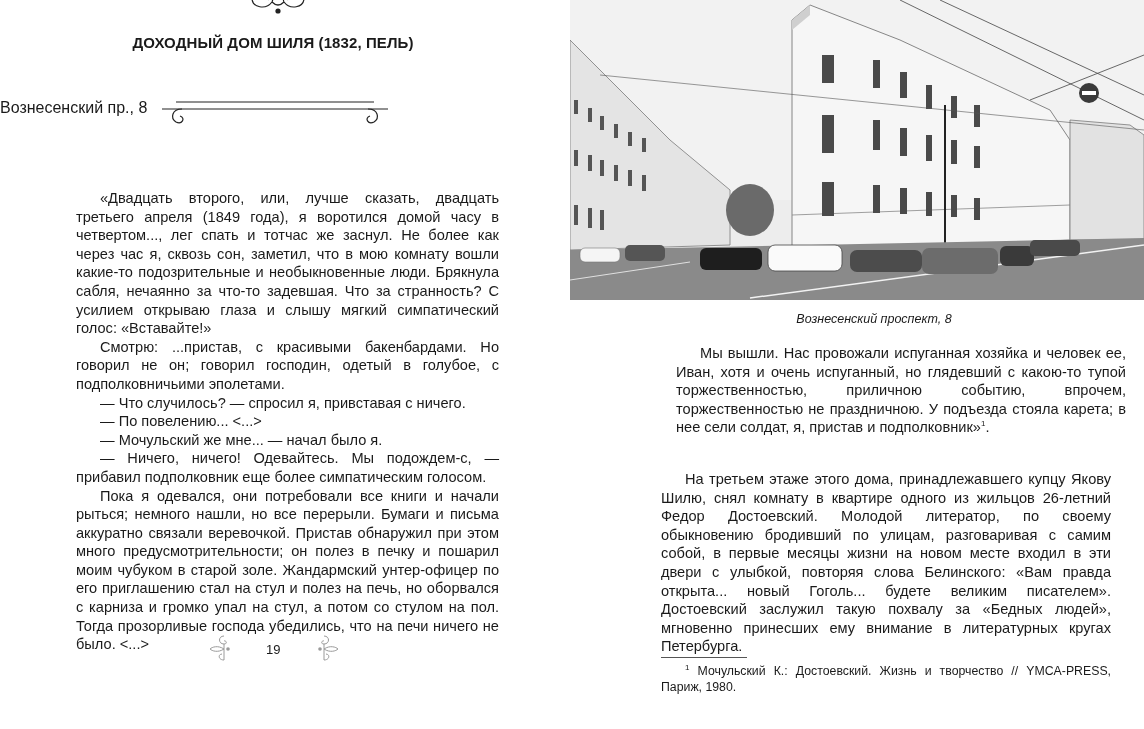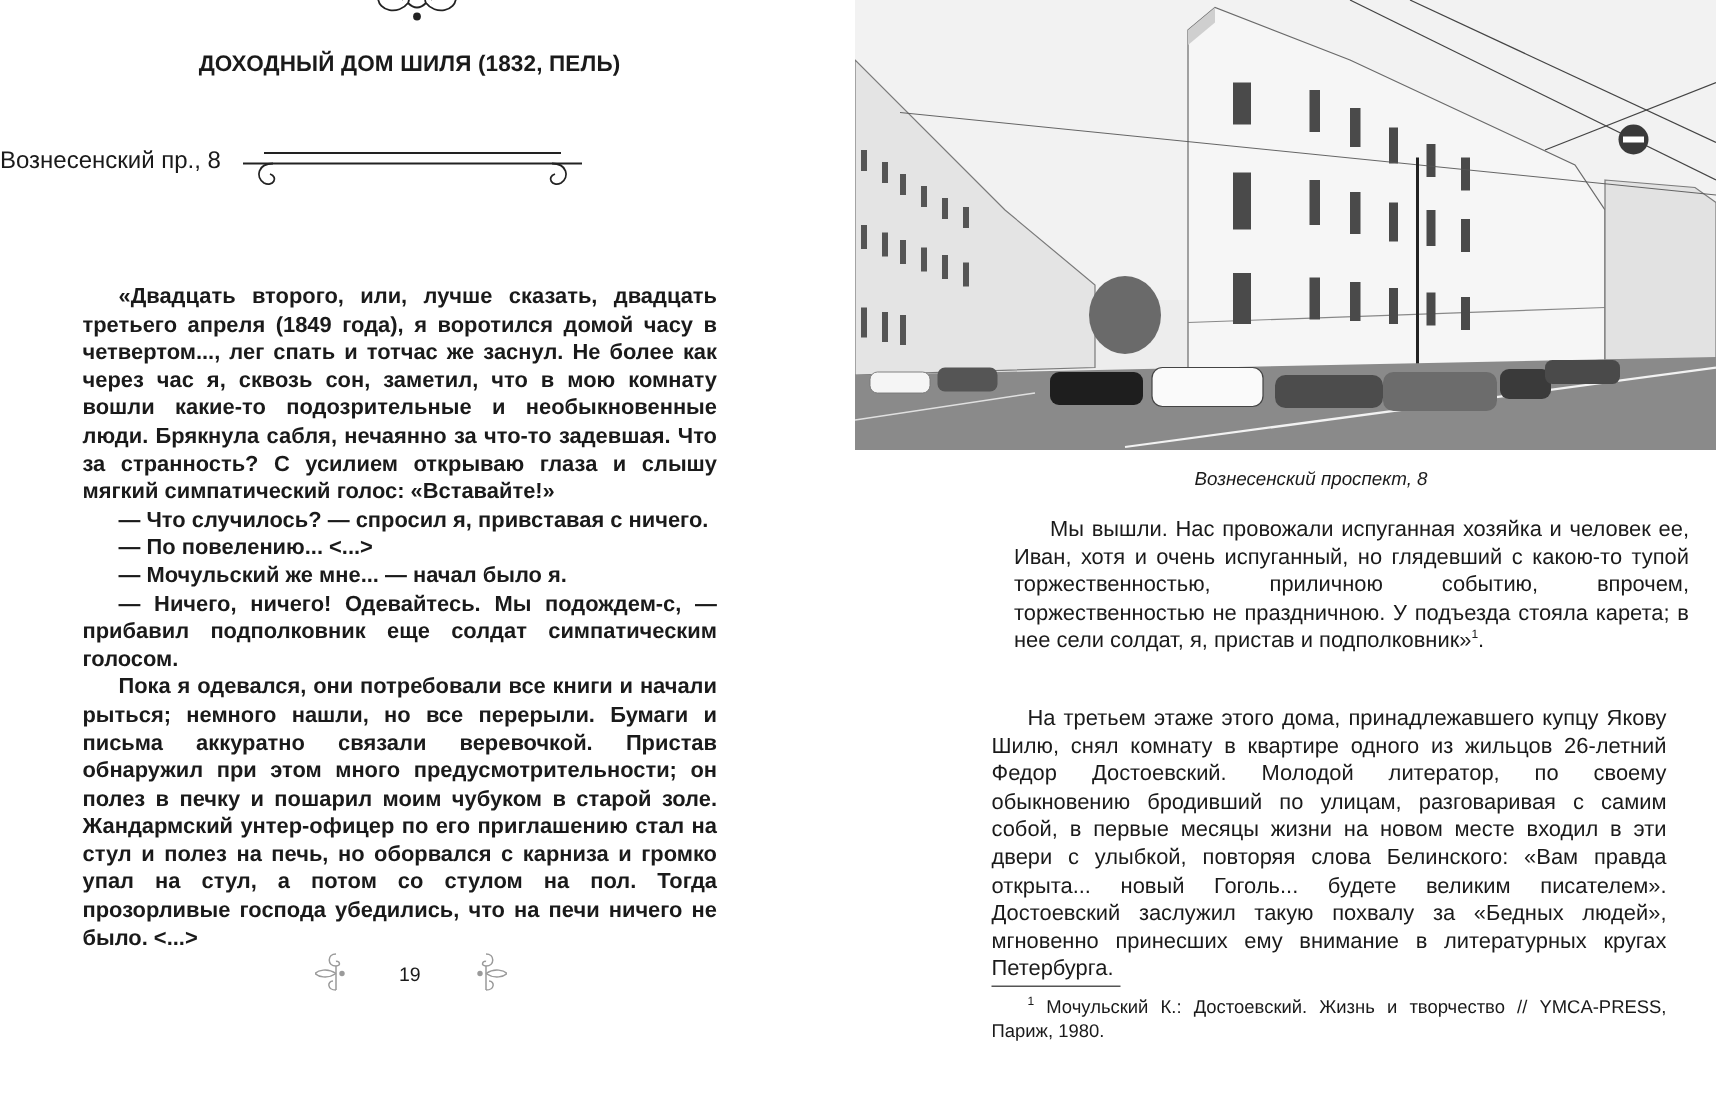--- a/index.html
+++ b/index.html
@@ -10,21 +10,21 @@
   .right { left:570px; width:574px; }
   .ornament-top { position:absolute; left:246px; top:-8px; width:64px; height:26px; }
   .title { position:absolute; left:0; width:546px; top:34px; text-align:center;
            font-weight:bold; font-size:15px; letter-spacing:0.1px; }
   .subtitle { position:absolute; left:0; width:546px; top:63px; text-align:left;
               font-size:16px;margin-top:36px; }
   .divider { position:absolute; left:160px; top:96px; width:230px; height:34px; }
   .body-text { position:absolute; font-size:14.6px; line-height:18.6px; text-align:justify; }
   .body-text p { margin:0; text-indent:24px; }
   .body-text p.dlg { text-indent:24px; }
-  .lt { left:55px; top:189px; width:423px;font-weight:bold; }
+  .lt { left:76px; top:189px; width:423px; }
   .page-num-wrap { position:absolute; left:210px; top:632px; width:130px; height:34px; }
   .page-num { position:absolute; left:56px; top:10px; font-size:13px; color:#1a1a1a; }
   .flour { position:absolute; top:0; width:30px; height:34px; }
   .photo { position:absolute; left:0; top:0; width:574px; height:300px; background:#d9d9d9; overflow:hidden; }
   .caption { position:absolute; left:17px; width:574px; top:312px; text-align:center; font-style:italic; font-size:12.5px; }
   .rt { left:106px; top:344px; width:450px; }
   .rt2 { left:91px; top:470px; width:450px; }
   .fn-rule { position:absolute; left:91px; top:657px; width:86px; border-top:1px solid #555; }
   .footnote { position:absolute; left:91px; top:663px; width:450px; font-size:12.3px; line-height:16px; text-align:justify; }
   .footnote p { margin:0; text-indent:24px; }
@@ -46,24 +46,25 @@
 
   <svg class="divider" viewBox="0 0 230 34">
     <line x1="16" y1="6" x2="214" y2="6" stroke="#222" stroke-width="1.2"></line>
     <line x1="2" y1="13" x2="228" y2="13" stroke="#222" stroke-width="1.2"></line>
     <path d="M22 13 C12 13,10 22,16 26 C22 29,26 22,20 20" fill="none" stroke="#222" stroke-width="1.2"></path>
     <path d="M208 13 C218 13,220 22,214 26 C208 29,204 22,210 20" fill="none" stroke="#222" stroke-width="1.2"></path>
   </svg>
 
   <div class="body-text lt">
     <p>«Двадцать второго, или, лучше сказать, двадцать третьего апреля (1849 года), я воротился домой часу в четвертом..., лег спать и тотчас же заснул. Не более как через час я, сквозь сон, заметил, что в мою комнату вошли какие-то подозрительные и необыкновенные люди. Брякнула сабля, нечаянно за что-то задевшая. Что за странность? С усилием открываю глаза и слышу мягкий симпатический голос: «Вставайте!»</p>
+    <p>Смотрю: ...пристав, с красивыми бакенбардами. Но говорил не он; говорил господин, одетый в голубое, с подполковничьими эполетами.</p>
     <p class="dlg">— Что случилось? — спросил я, привставая с ничего.</p>
     <p class="dlg">— По повелению... &lt;...&gt;</p>
     <p class="dlg">— Мочульский же мне... — начал было я.</p>
-    <p class="dlg">— Ничего, ничего! Одевайтесь. Мы подождем-с, — прибавил подполковник еще солдат симпатическим голосом.</p>
+    <p class="dlg">— Ничего, ничего! Одевайтесь. Мы подождем-с, — прибавил подполковник еще более симпатическим голосом.</p>
     <p>Пока я одевался, они потребовали все книги и начали рыться; немного нашли, но все перерыли. Бумаги и письма аккуратно связали веревочкой. Пристав обнаружил при этом много предусмотрительности; он полез в печку и пошарил моим чубуком в старой золе. Жандармский унтер-офицер по его приглашению стал на стул и полез на печь, но оборвался с карниза и громко упал на стул, а потом со стулом на пол. Тогда прозорливые господа убедились, что на печи ничего не было. &lt;...&gt;</p>
   </div>
 
   <div class="page-num-wrap">
     <svg class="flour" style="left:0" viewBox="0 0 30 34">
       <path d="M14 4 C8 4,8 12,14 12 C18 12,16 8,14 9" fill="none" stroke="#9a9a9a" stroke-width="1"></path>
       <path d="M14 12 L14 28" fill="none" stroke="#9a9a9a" stroke-width="1"></path>
       <path d="M14 28 C8 28,8 22,12 22" fill="none" stroke="#9a9a9a" stroke-width="1"></path>
       <path d="M14 17 C8 13,2 15,0 17 C2 19,8 21,14 17" fill="none" stroke="#9a9a9a" stroke-width="1"></path>
       <circle cx="18" cy="17" r="1.8" fill="#9a9a9a"></circle>

